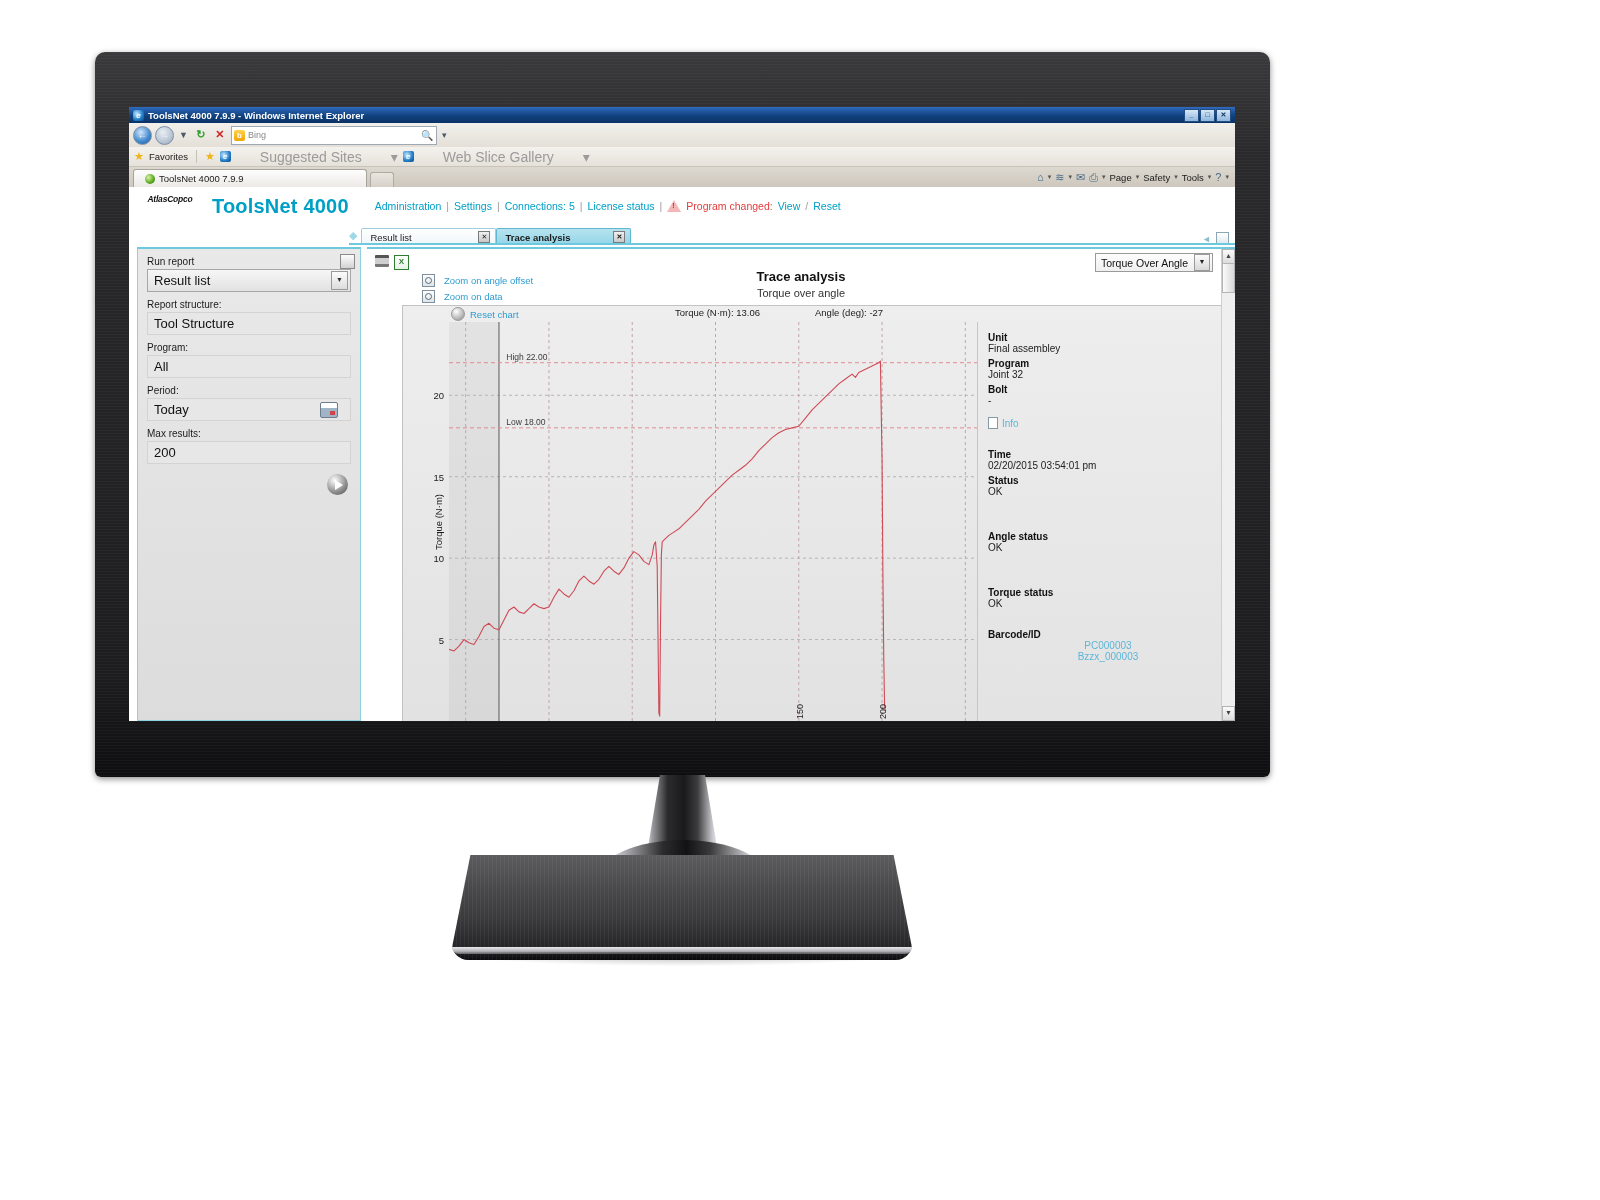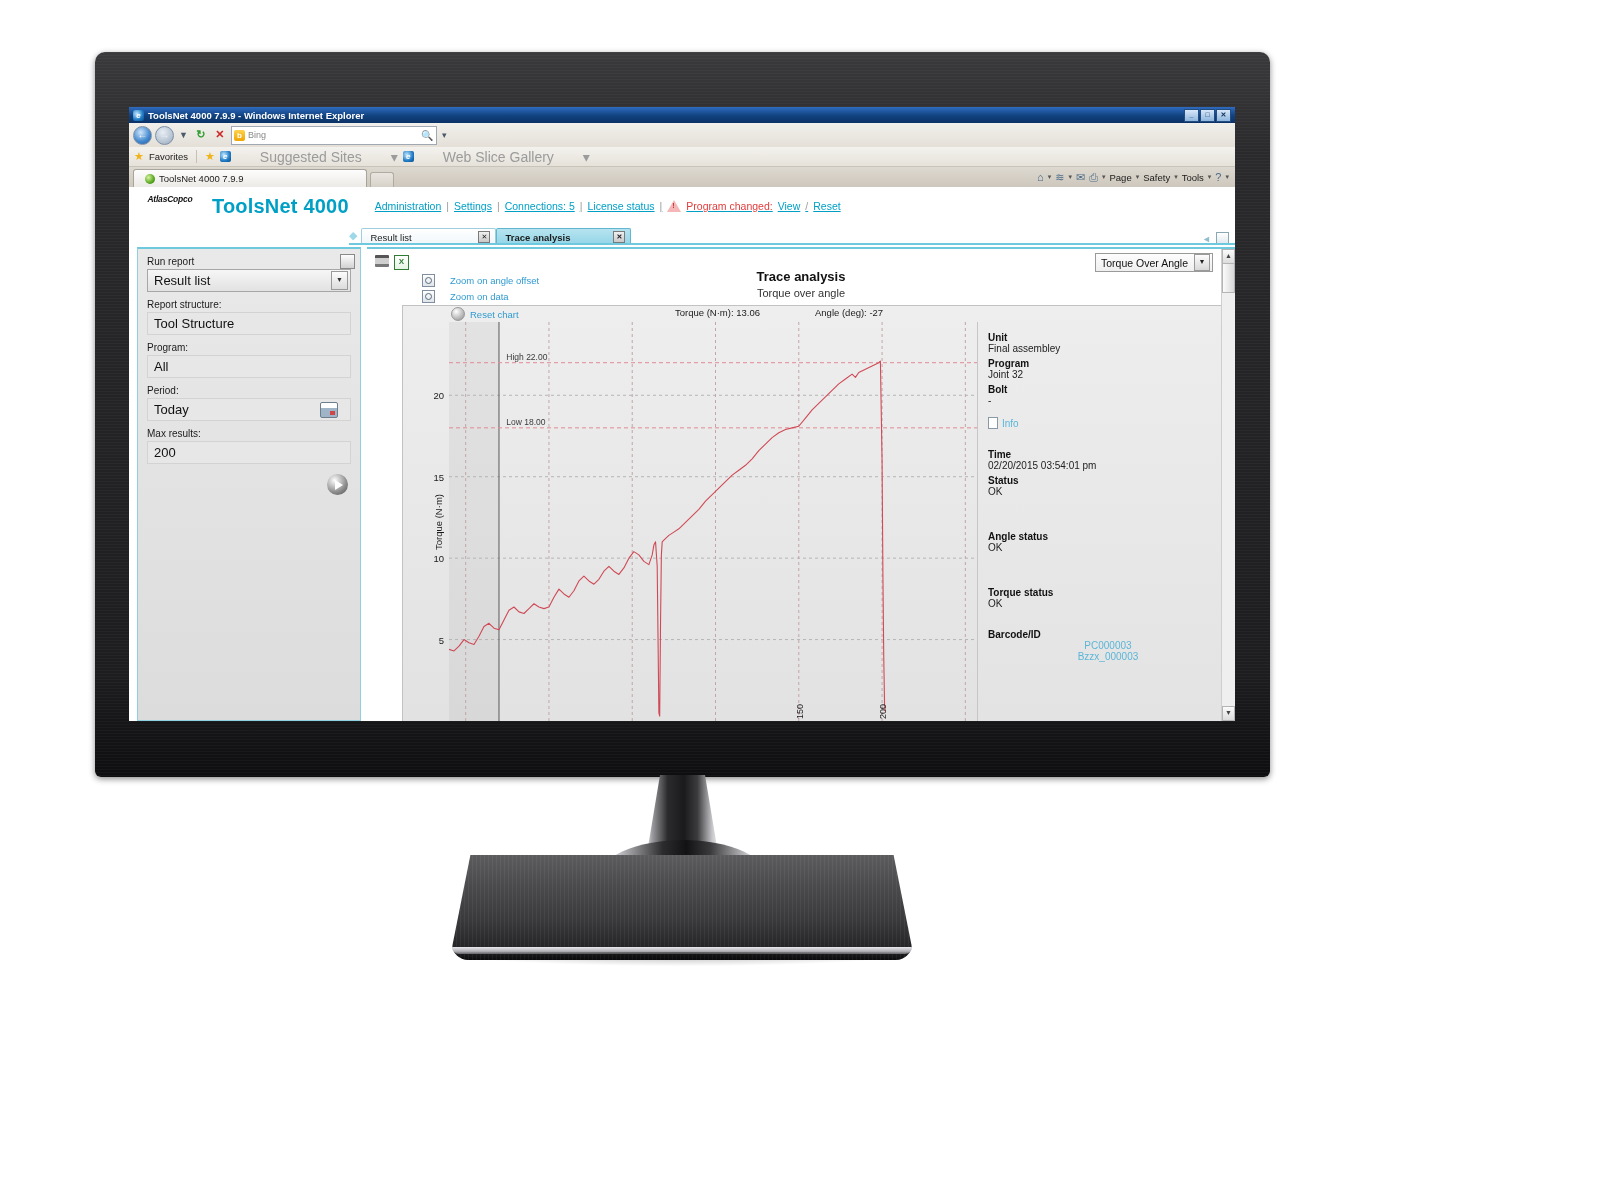--- a/index.html
+++ b/index.html
@@ -82,21 +82,21 @@
   .cmd-lbl{font-size:9.5px;color:#1b1b1b;}
   .cmd-car{font-size:7px;color:#555;}
 
   
   #app{position:relative;background:#ffffff;height:534px;overflow:hidden;}
   .app-head{height:38px;background:#ffffff;display:flex;align-items:center;padding-left:10px;}
   .ac-logo{width:62px;height:24px;display:flex;justify-content:space-between;}
   .ac-bar{height:5px;background:#00a0c6;}
   .ac-word{font-size:8.5px;font-style:italic;font-weight:bold;color:#111;text-align:center;letter-spacing:-.2px;}
   .app-title{font-size:20px;font-weight:bold;color:#00a0c6;margin-left:11px;letter-spacing:.2px;}
-  .app-nav{margin-left:26px;font-size:10.5px;color:#00a0c6;display:flex;align-items:center;gap:5px;white-space:nowrap;text-decoration:underline;}
+  .app-nav{margin-left:26px;font-size:10.5px;color:#00a0c6;display:flex;align-items:center;gap:5px;white-space:nowrap;}
   .app-nav .sep{color:#9c9c9c;}
   .warn-tri{display:inline-block;width:0;height:0;border-left:7px solid transparent;border-right:7px solid transparent;border-bottom:12px solid #f4b6b6;position:relative;}
   .warn-tri::after{content:"!";position:absolute;left:-2px;top:2px;font-size:7px;color:#b33;font-weight:bold;}
   .warn-txt{color:#e33b3b;}
   .warn-lnk{color:#00a0c6;}
 
   .tabstrip{height:20px;background:#fff;display:flex;align-items:flex-end;padding-left:220px;position:relative;}
   .tabstrip-line{position:absolute;left:220px;right:0;bottom:0;height:2px;background:#6fc9de;}
   .pin{font-size:11px;color:#9fd9e8;margin:0 4px 3px 0;}
   .ttab{height:16px;display:flex;align-items:center;gap:8px;padding:0 5px 0 8px;font-size:9.5px;
@@ -133,21 +133,21 @@
   .go-tri{width:0;height:0;border-top:5px solid transparent;border-bottom:5px solid transparent;border-left:8px solid #ffffff;margin-left:2px;}
 
   
   .chart-panel{flex:1;margin:2px 0 0 6px;border-top:2px solid #6fc9de;background:#fff;position:relative;display:flex;}
   .chart-left{flex:1;position:relative;}
   .cp-icons{position:absolute;left:8px;top:6px;display:flex;gap:5px;}
   .ico-print{width:14px;height:12px;background:linear-gradient(180deg,#555 0 28%,#cfcfcf 28% 72%,#777 72% 100%);border-radius:1px;}
   .ico-xls{width:13px;height:13px;background:linear-gradient(180deg,#fff,#e6f3e6);border:1px solid #2e7d32;
      color:#2e7d32;font-size:8px;font-weight:bold;line-height:12px;text-align:center;}
   .zoom-links{position:absolute;left:55px;top:25px;display:flex;flex-direction:column;gap:3px;}
-  .zl{display:flex;align-items:center;gap:15px;font-size:9.5px;color:#2f9bd0;}
+  .zl{display:flex;align-items:center;gap:9px;font-size:9.5px;color:#2f9bd0;}
   .zl-ico{width:11px;height:11px;border:1px solid #7f8fa0;background:linear-gradient(180deg,#fff,#dfe5ea);position:relative;}
   .zl-ico::after{content:"";position:absolute;left:2px;top:2px;width:5px;height:5px;border:1px solid #5a6a7a;border-radius:50%;}
   .chart-title{position:absolute;left:0;right:0;top:20px;text-align:center;font-size:13px;font-weight:bold;color:#111;}
   .chart-sub{position:absolute;left:0;right:0;top:38px;text-align:center;font-size:11px;color:#333;}
 
   .chart-box{position:absolute;left:35px;top:56px;right:6px;bottom:0;border:1px solid #c2c2c2;border-bottom:none;
      background:linear-gradient(180deg,#eeeeee,#e2e2e2);overflow:hidden;}
   .cb-topbar{position:relative;height:16px;display:flex;align-items:center;}
   .reset-wrap{position:absolute;left:48px;top:1px;display:flex;align-items:center;gap:5px;}
   .reset-ico{width:12px;height:12px;border-radius:50%;background:radial-gradient(circle at 35% 30%,#fff,#b9b9b9 60%,#8a8a8a);border:1px solid #9a9a9a;}

